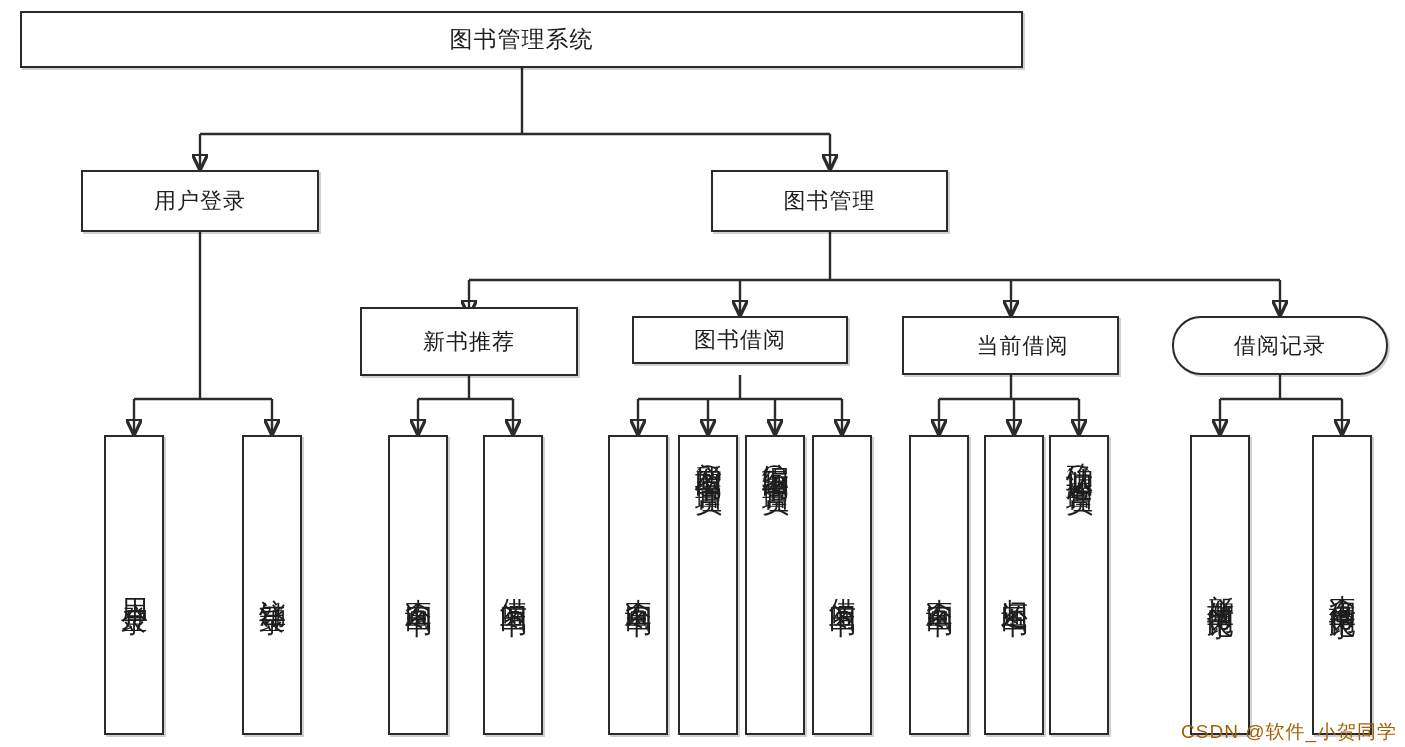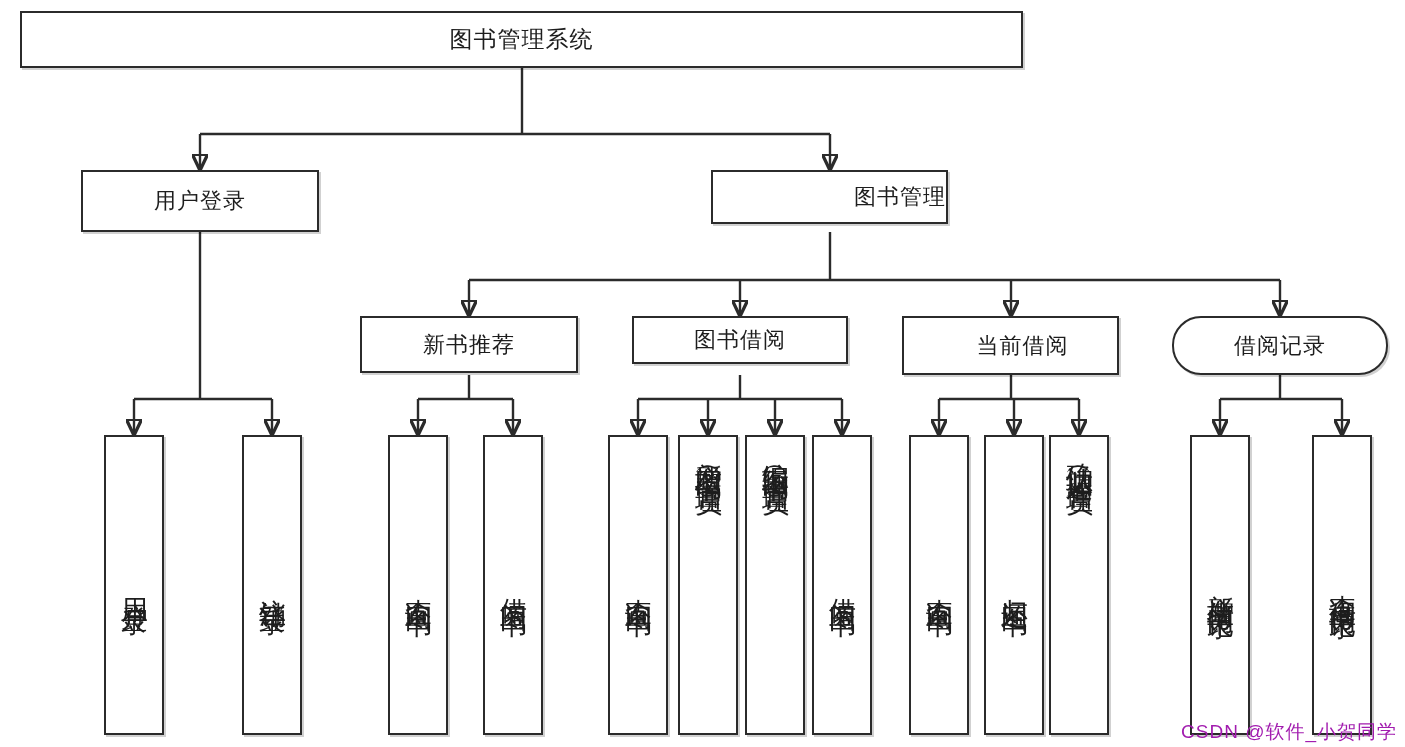--- a/index.html
+++ b/index.html
@@ -71,21 +71,21 @@
     stroke-width:2.4;
     fill:none;
   }
 
   
   #watermark{
     position:absolute;
     right:8px;
     bottom:2px;
     font-size:19px;
-    color:#a21caf;
+    color:#a16207;
     letter-spacing:1px;
     white-space:nowrap;
     user-select:none;
   }
 </style>
 </head>
 <body>
 
 <div id="canvas">
 
@@ -132,24 +132,24 @@
       </g>
   </svg>
 
   <div id="node-layer">
       <div class="node horiz root" style="left: 20px; top: 11px; width: 1003px; height: 57px;">
         <span class="label">图书管理系统</span>
       </div>
       <div class="node horiz" style="left: 81px; top: 170px; width: 238px; height: 62px;">
         <span class="label">用户登录</span>
       </div>
-      <div class="node horiz" style="left: 711px; top: 170px; width: 237px; height: 54px; justify-content: flex-end;">
+      <div class="node horiz" style="left: 711px; top: 170px; width: 237px; height: 62px;">
         <span class="label">图书管理</span>
       </div>
-      <div class="node horiz" style="left: 360px; top: 316px; width: 218px; height: 57px;">
+      <div class="node horiz" style="left: 360px; top: 307px; width: 218px; height: 69px;">
         <span class="label">新书推荐</span>
       </div>
       <div class="node horiz" style="left: 632px; top: 316px; width: 216px; height: 48px;">
         <span class="label">图书借阅</span>
       </div>
       <div class="node horiz" style="left: 902px; top: 316px; width: 217px; height: 59px; padding-left: 24px;">
         <span class="label">当前借阅</span>
       </div>
       <div class="node horiz" style="left: 1172px; top: 316px; width: 216px; height: 59px; border-radius: 29px;">
         <span class="label">借阅记录</span>

